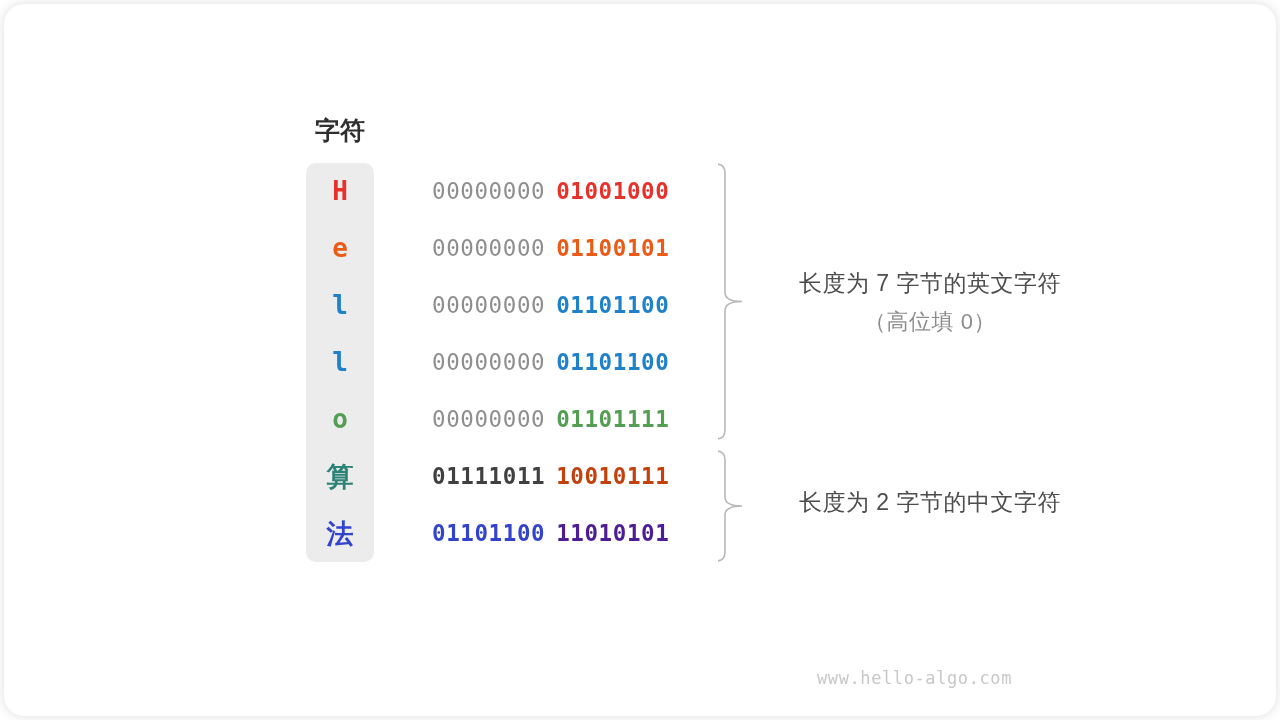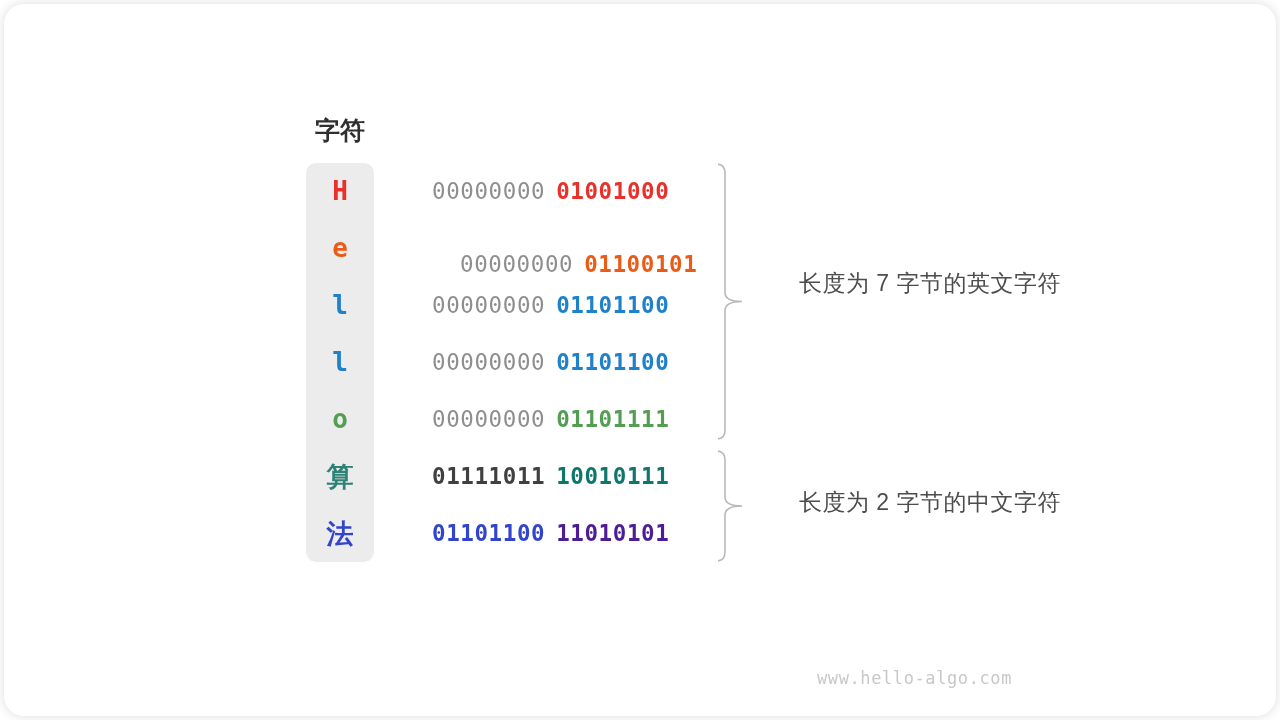--- a/index.html
+++ b/index.html
@@ -166,42 +166,43 @@
       <div class="char-cell" style="top: 57px; color: rgb(234, 91, 24);">e</div>
       <div class="char-cell" style="top: 114px; color: rgb(31, 129, 201);">l</div>
       <div class="char-cell" style="top: 171px; color: rgb(31, 129, 201);">l</div>
       <div class="char-cell" style="top: 228px; color: rgb(83, 158, 83);">o</div>
       <div class="char-cell cjk" style="top: 285px; color: rgb(45, 130, 118);">算</div>
       <div class="char-cell cjk" style="top: 342px; color: rgb(51, 68, 204);">法</div>
     </div>
 
   <div id="binary-rows">
       <div class="bin-row" style="top: 163px;"><span class="hi pad" style="color: rgb(142, 142, 142);">00000000</span><span class="bin-gap"></span><span class="lo" style="color: rgb(232, 49, 42);">01001000</span></div>
-      <div class="bin-row" style="top: 236px; margin-left: 28px;"><span class="hi pad" style="color: rgb(142, 142, 142);">00000000</span><span class="bin-gap"></span><span class="lo" style="color: rgb(234, 91, 24);">01100101</span></div>
+      <div class="bin-row" style="top: 220px;"><span class="hi pad" style="color: rgb(142, 142, 142);">00000000</span><span class="bin-gap"></span><span class="lo" style="color: rgb(234, 91, 24);">01100101</span></div>
       <div class="bin-row" style="top: 277px;"><span class="hi pad" style="color: rgb(142, 142, 142);">00000000</span><span class="bin-gap"></span><span class="lo" style="color: rgb(31, 129, 201);">01101100</span></div>
       <div class="bin-row" style="top: 334px;"><span class="hi pad" style="color: rgb(142, 142, 142);">00000000</span><span class="bin-gap"></span><span class="lo" style="color: rgb(31, 129, 201);">01101100</span></div>
       <div class="bin-row" style="top: 391px;"><span class="hi pad" style="color: rgb(142, 142, 142);">00000000</span><span class="bin-gap"></span><span class="lo" style="color: rgb(83, 158, 83);">01101111</span></div>
-      <div class="bin-row" style="top: 448px;"><span class="hi active" style="color: #404040;">01111011</span><span class="bin-gap"></span><span class="lo" style="color: #0f766e;">10010111</span></div>
+      <div class="bin-row" style="top: 448px;"><span class="hi active" style="color: #404040;">01111011</span><span class="bin-gap"></span><span class="lo" style="color: #c2410c;">10010111</span></div>
       <div class="bin-row" style="top: 505px;"><span class="hi active" style="color: rgb(51, 68, 204);">01101100</span><span class="bin-gap"></span><span class="lo" style="color: #4c1d95;">11010101</span></div>
     </div>
 
   <div id="braces">
       <div class="brace-wrap" style="left: 718px; top: 163px;">
         <svg width="26" height="277" viewBox="0 0 26 277">
           <path d="M -2 1 Q 7 1 7 10 L 7 129.5 Q 7 138.5 24 138.5 Q 7 138.5 7 147.5 L 7 267 Q 7 276 -2 276" fill="none" stroke="#b9b9b9" stroke-width="1.6" stroke-linecap="round"></path>
         </svg>
       </div>
       <div class="brace-wrap" style="left: 718px; top: 450px;">
         <svg width="26" height="112" viewBox="0 0 26 112">
           <path d="M -2 1 Q 7 1 7 10 L 7 47 Q 7 56 24 56 Q 7 56 7 65 L 7 102 Q 7 111 -2 111" fill="none" stroke="#b9b9b9" stroke-width="1.6" stroke-linecap="round"></path>
         </svg>
       </div>
     </div>
 
   <div class="annotation" id="annotation-1">
     <span class="line1">长度为 7 字节的英文字符</span>
+    <span class="line2">（高位填 0）</span>
   </div>
   <div class="annotation" id="annotation-2">
     <span class="line1">长度为 2 字节的中文字符</span>
   </div>
 
   <div id="watermark">www.hello-algo.com</div>
 </div>
 
 </body></html>

